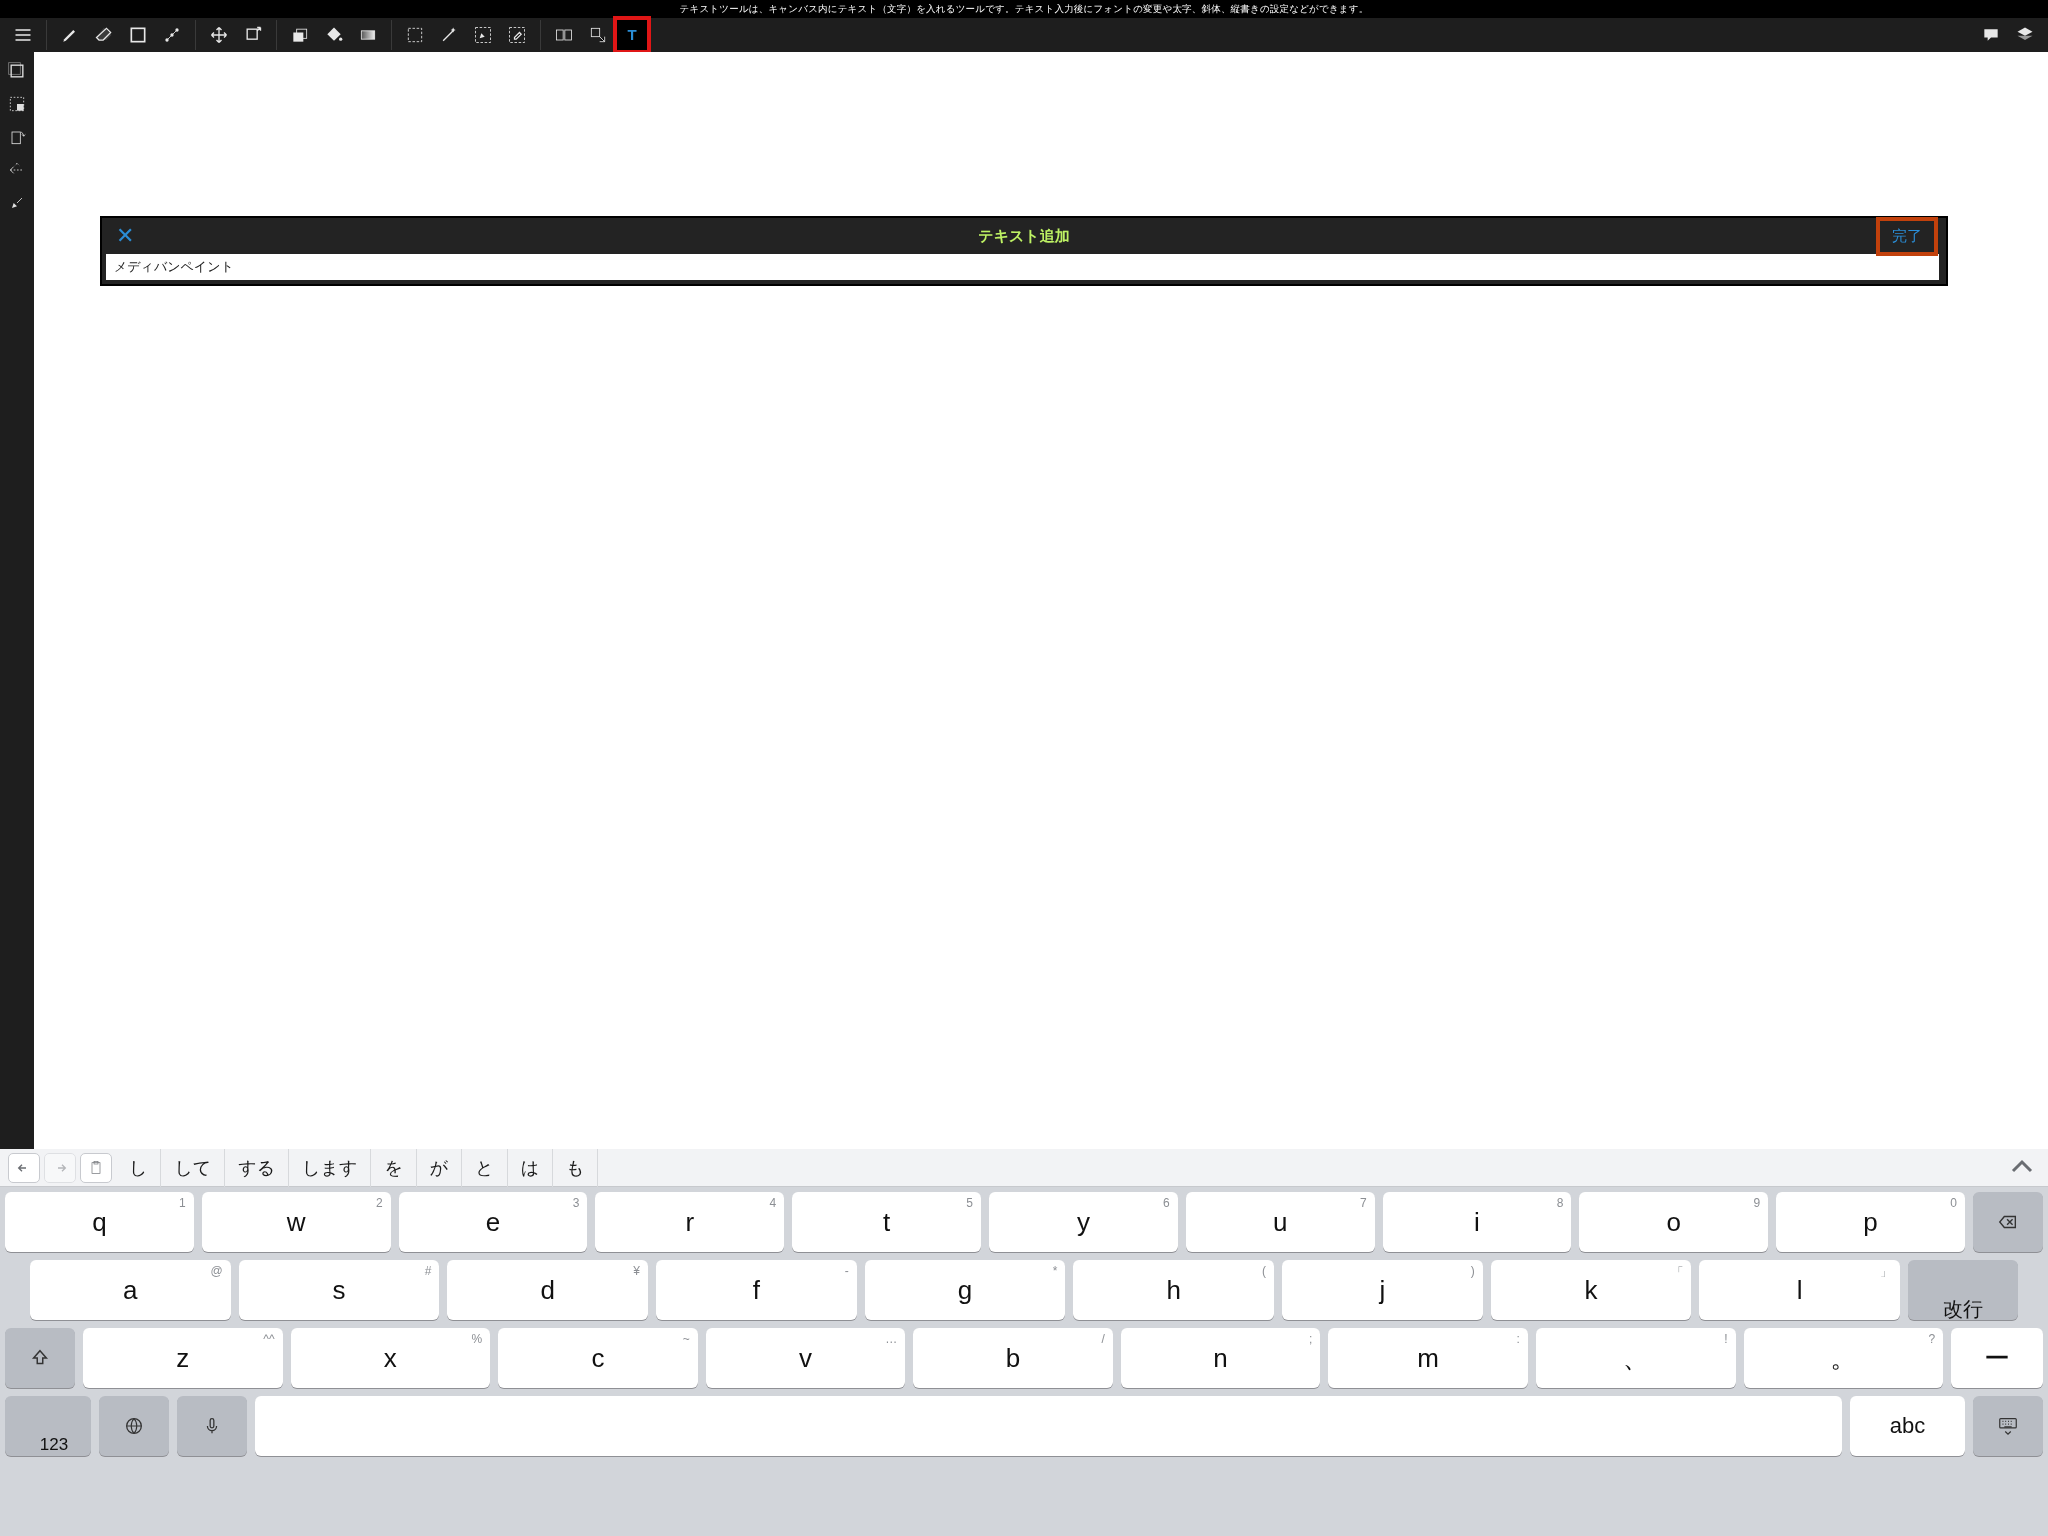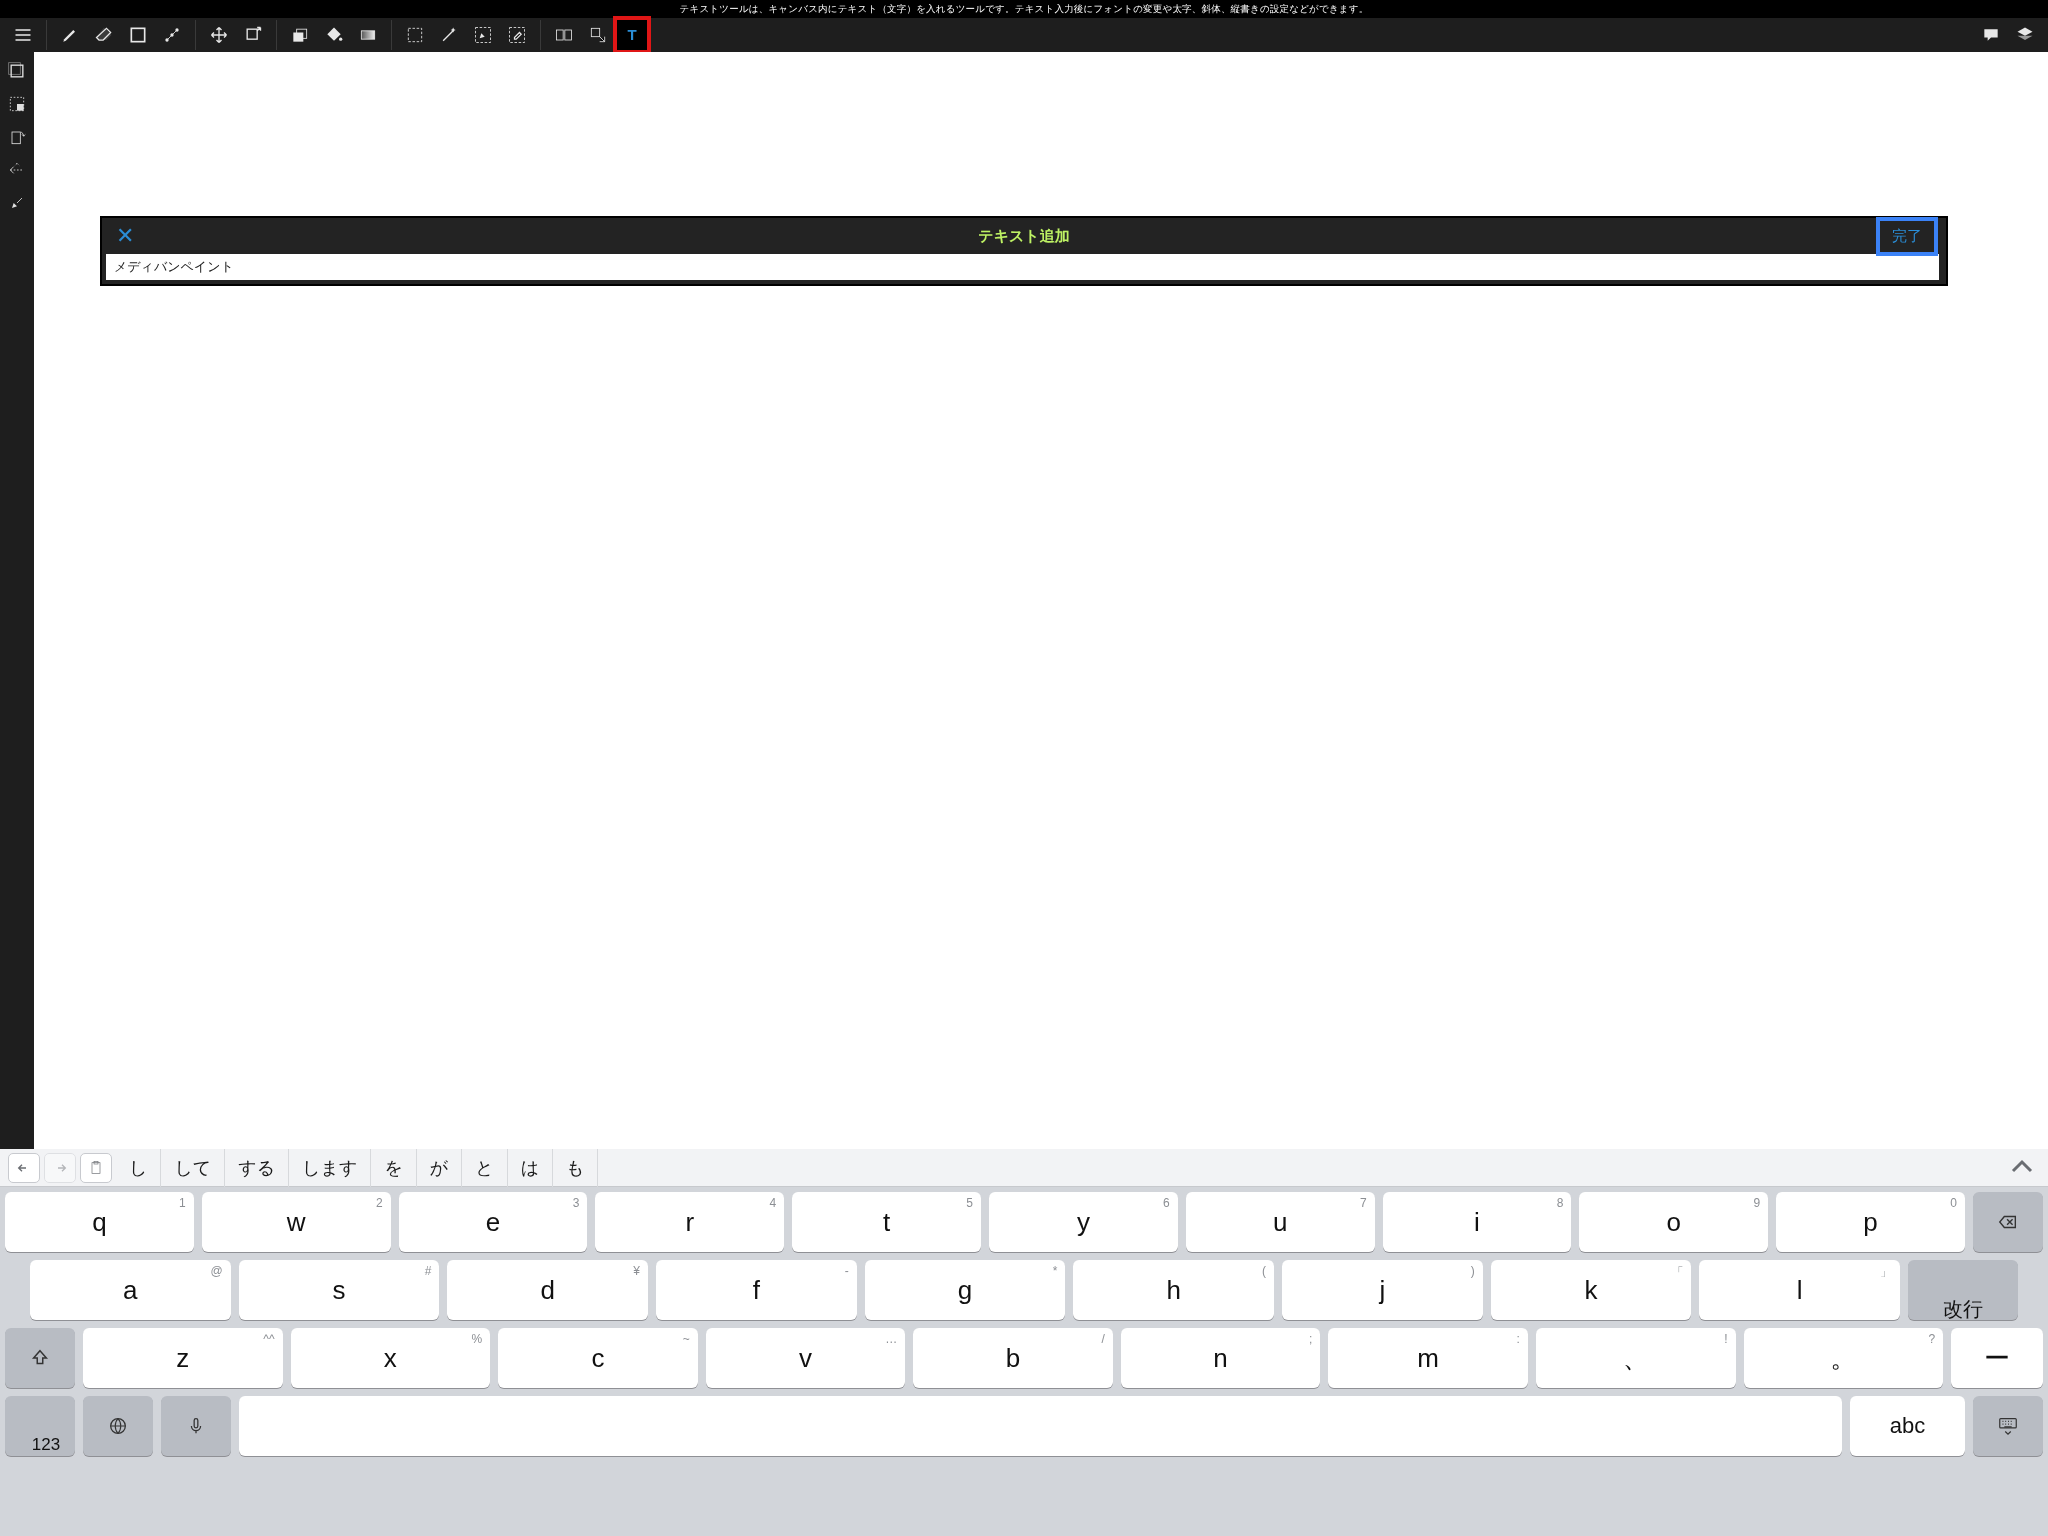--- a/index.html
+++ b/index.html
@@ -26,21 +26,21 @@
 
 
 .canvas-area { position:absolute; top:52px; left:34px; right:0; bottom:0; background:#fff; }
 
 
 .text-dialog { position:absolute; left:100px; right:100px; top:216px; border:2px solid #000; }
 .td-head { height:36px; background:#232323; display:flex; align-items:center; justify-content:space-between; padding:0 14px; position:relative; }
 .td-close { color:#2a8dd6; font-size:22px; font-weight:200; }
 .td-title { color:#bef264; font-size:15px; font-weight:600; position:absolute; left:50%; transform:translateX(-50%);text-align:right; }
 .td-done-wrap { padding:2px 6px; }
-.td-done-wrap.hl { border:4px solid #3b82f6; margin:-4px -6px; padding:6px 12px; }
+.td-done-wrap.hl { border:4px solid #c2410c; margin:-4px -6px; padding:6px 12px; }
 .td-done { color:#2a8dd6; font-size:15px; }
 .td-input-row { background:#232323; padding:0 7px 4px 4px; }
 .td-input { width:100%; height:26px; background:#fff; border:none; padding:0 8px; font-size:13px; color:#222; outline:none; }
 
 
 .kbd { position:absolute; left:0; right:0; bottom:0; height:387px; background:#d2d5da; display:flex; flex-direction:column; }
 .kbd-cand { height:38px; background:#f2f3f5; display:flex; align-items:center; padding:0 8px; gap:4px; border-bottom:1px solid #c7c9cd; }
 .cand-btn { width:32px; height:30px; display:flex; align-items:center; justify-content:center; color:#6a6d72; border:1px solid #c8cacf; border-radius:5px; background:#fff; }
 .cand-btn.dis { opacity:.45; }
 .cand-btn svg { width:16px; height:16px; }
@@ -60,21 +60,21 @@
 .krow.low { padding:0; }
 
 
 .r1 .key.letter { flex:1; }
 .r1 .key.bksp { width:70px; }
 .r2 .key.letter { flex:1; }
 .r2 .key.enter { width:110px; }
 .r3 .key.shift { width:70px; }
 .r3 .key.letter { flex:1; }
 .r3 .key.dash { width:92px; }
-.r4 .key.nums { width:70px;padding-left:12px; }
+.r4 .key.nums { width:86px;padding-left:12px; }
 .r4 .key.globe { width:70px; }
 .r4 .key.mic   { width:70px; }
 .r4 .key.abc  { width:115px; }
 .r4 .key.hide { width:70px; }
 
 .key svg { width:22px; height:22px; }
 </style>
 </head>
 <body>
 

